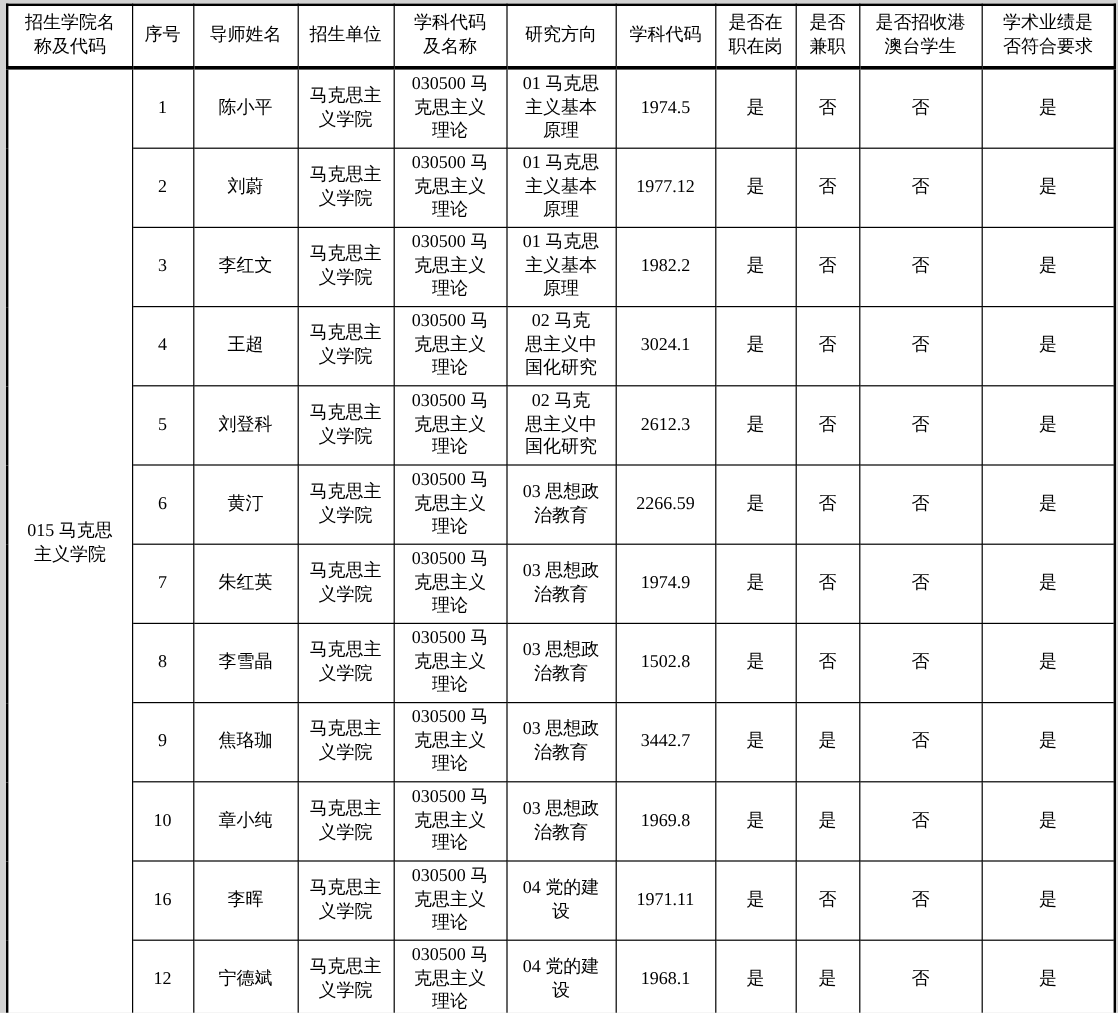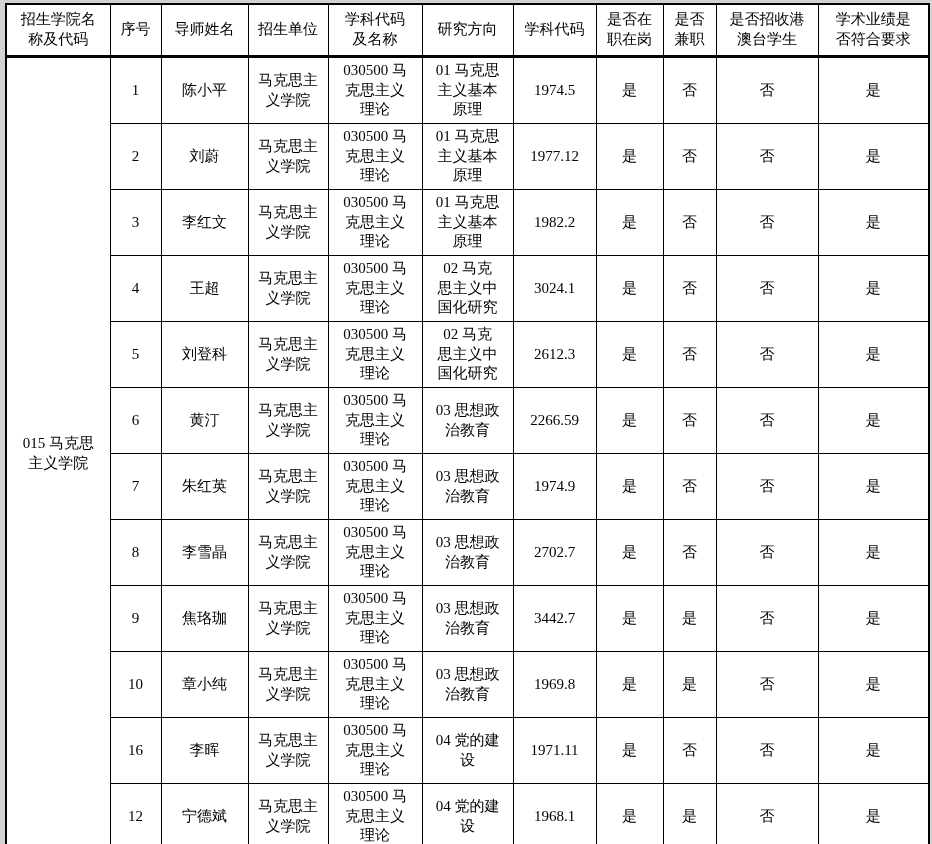--- a/index.html
+++ b/index.html
@@ -207,21 +207,21 @@
         <tr>
           <td>8</td>
           <td>李雪晶</td>
           <td>马克思主
 义学院</td>
           <td>030500 马
 克思主义
 理论</td>
           <td>03 思想政
 治教育</td>
-          <td>2702.7</td>
+          <td>1502.8</td>
           <td>是</td>
           <td>否</td>
           <td>否</td>
           <td>是</td>
         </tr>
         <tr>
           <td>9</td>
           <td>焦珞珈</td>
           <td>马克思主
 义学院</td>

